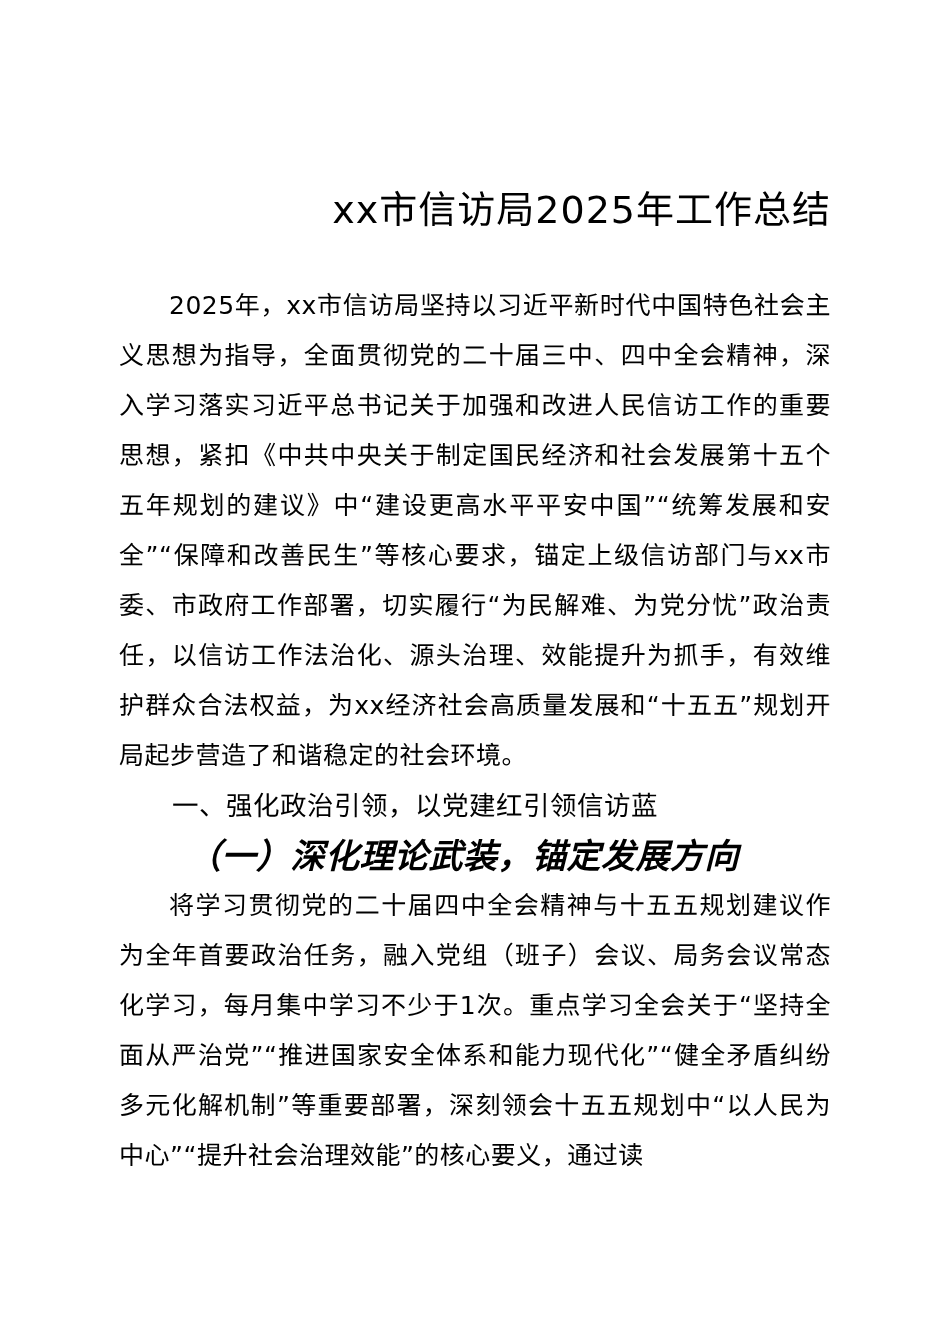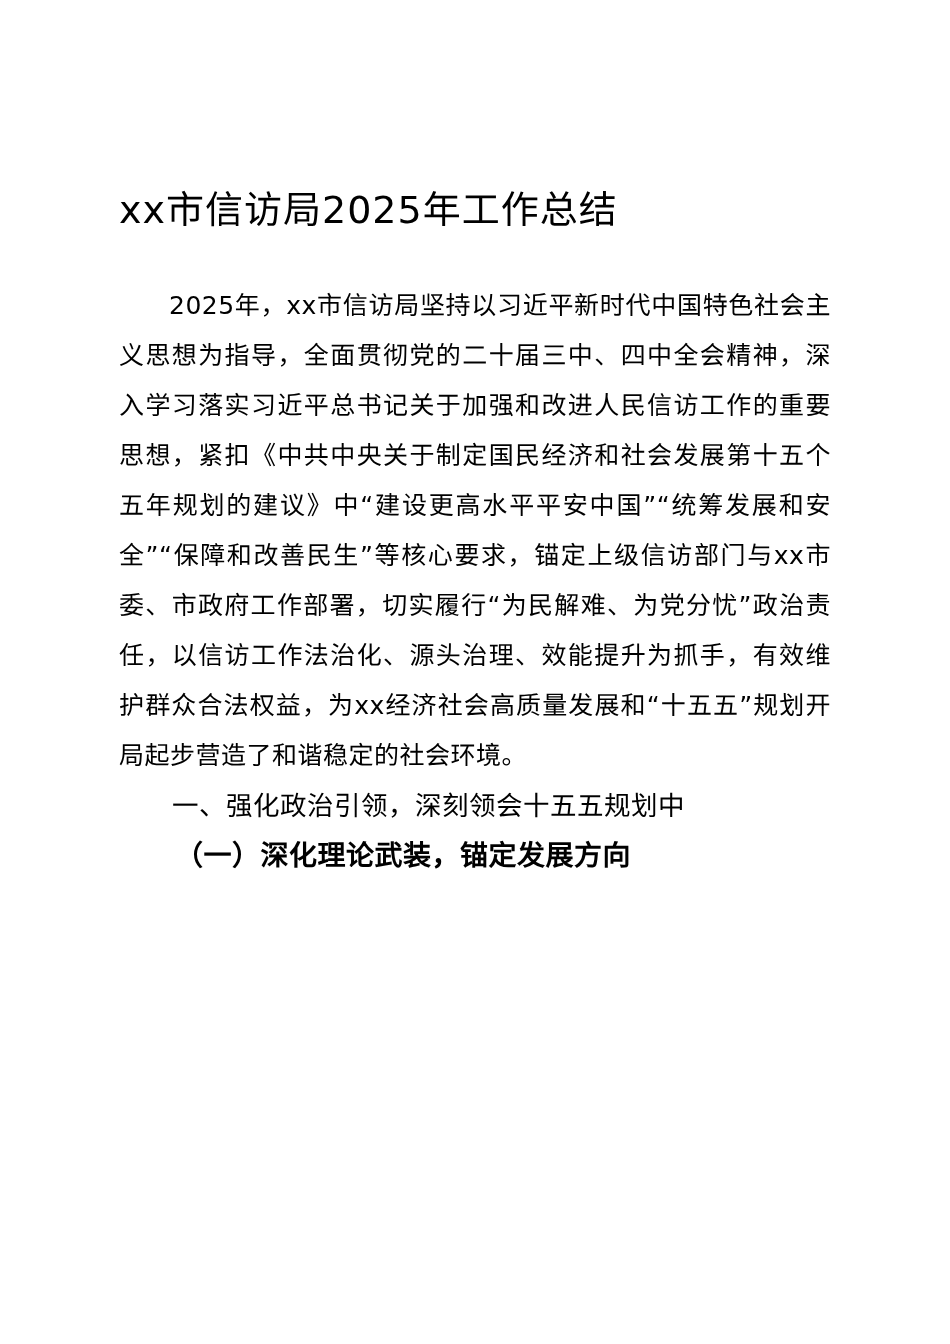--- a/index.html
+++ b/index.html
@@ -20,56 +20,58 @@
     height: 1344px;
     padding: 0 119px;
     background: #ffffff;
   }
   .doc-title {
     margin-top: 186px;
     margin-bottom: 47px;
     font-size: 38px;
     line-height: 48px;
     font-weight: 500;
-    text-align: left;
+    text-align: right;
     letter-spacing: 1px;
     white-space: nowrap;
   }
   .para {
     font-size: 25px;
     line-height: 50px;
     text-align: justify;
     text-indent: 2em;
     margin: 0;
     letter-spacing: 0.5px;
   }
   .heading-l1 {
     font-size: 26.5px;
     line-height: 50px;
     font-weight: 400;
     text-indent: 2em;
     margin: 0;
     letter-spacing: 0.5px;
   }
   .heading-l2 {
-    font-size: 28px;
+    font-size: 34px;
     line-height: 50px;
     font-weight: 700;
     text-indent: 2em;
     margin: 0;
     letter-spacing: 0.5px;
+    font-style: italic;
   }
 </style>
 </head>
 <body>
 
 <div class="page">
 
   <h1 class="doc-title">xx市信访局2025年工作总结</h1>
 
   <p class="para">2025年，xx市信访局坚持以习近平新时代中国特色社会主义思想为指导，全面贯彻党的二十届三中、四中全会精神，深入学习落实习近平总书记关于加强和改进人民信访工作的重要思想，紧扣《中共中央关于制定国民经济和社会发展第十五个五年规划的建议》中“建设更高水平平安中国”“统筹发展和安全”“保障和改善民生”等核心要求，锚定上级信访部门与xx市委、市政府工作部署，切实履行“为民解难、为党分忧”政治责任，以信访工作法治化、源头治理、效能提升为抓手，有效维护群众合法权益，为xx经济社会高质量发展和“十五五”规划开局起步营造了和谐稳定的社会环境。</p>
 
-  <p class="heading-l1">一、强化政治引领，深刻领会十五五规划中</p>
+  <p class="heading-l1">一、强化政治引领，以党建红引领信访蓝</p>
 
   <p class="heading-l2">（一）深化理论武装，锚定发展方向</p>
 
+  <p class="para">将学习贯彻党的二十届四中全会精神与十五五规划建议作为全年首要政治任务，融入党组（班子）会议、局务会议常态化学习，每月集中学习不少于1次。重点学习全会关于“坚持全面从严治党”“推进国家安全体系和能力现代化”“健全矛盾纠纷多元化解机制”等重要部署，深刻领会十五五规划中“以人民为中心”“提升社会治理效能”的核心要义，通过读</p>
 
 </div>
 
 </body></html>

